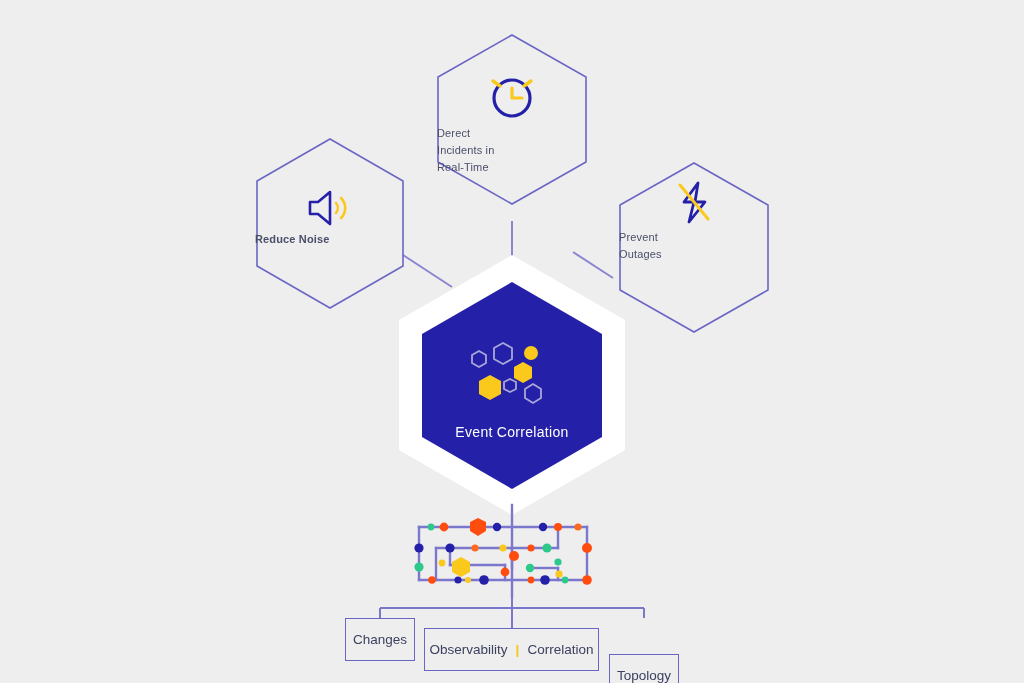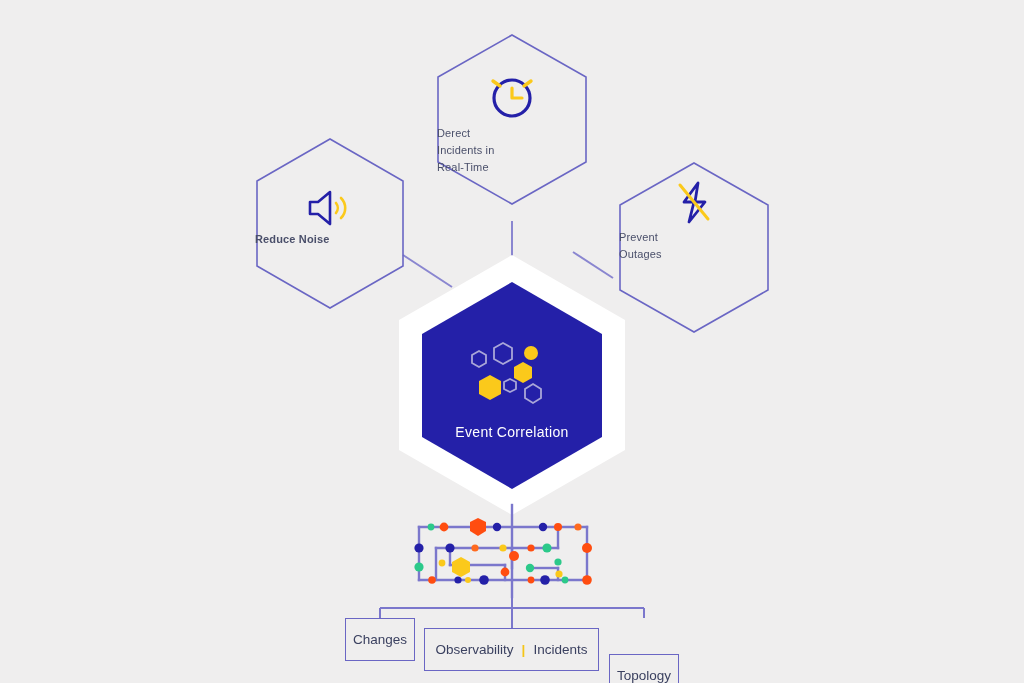--- a/index.html
+++ b/index.html
@@ -191,20 +191,20 @@
 
   <div class="center-label">Event Correlation</div>
 
   <div class="chip" style="left:345px; top:618px; width:70px;">
     <span>Changes</span>
   </div>
 
   <div class="chip" style="left:424px; top:618px; width:175px;margin-top:10px;">
     <span>Observability</span>
     <span class="sep">|</span>
-    <span>Incidents</span>
+    <span>Correlation</span>
   </div>
 
   <div class="chip" style="left:609px; top:654px; width:70px;">
     <span>Topology</span>
   </div>
 
 </div>
 
 </body></html>

